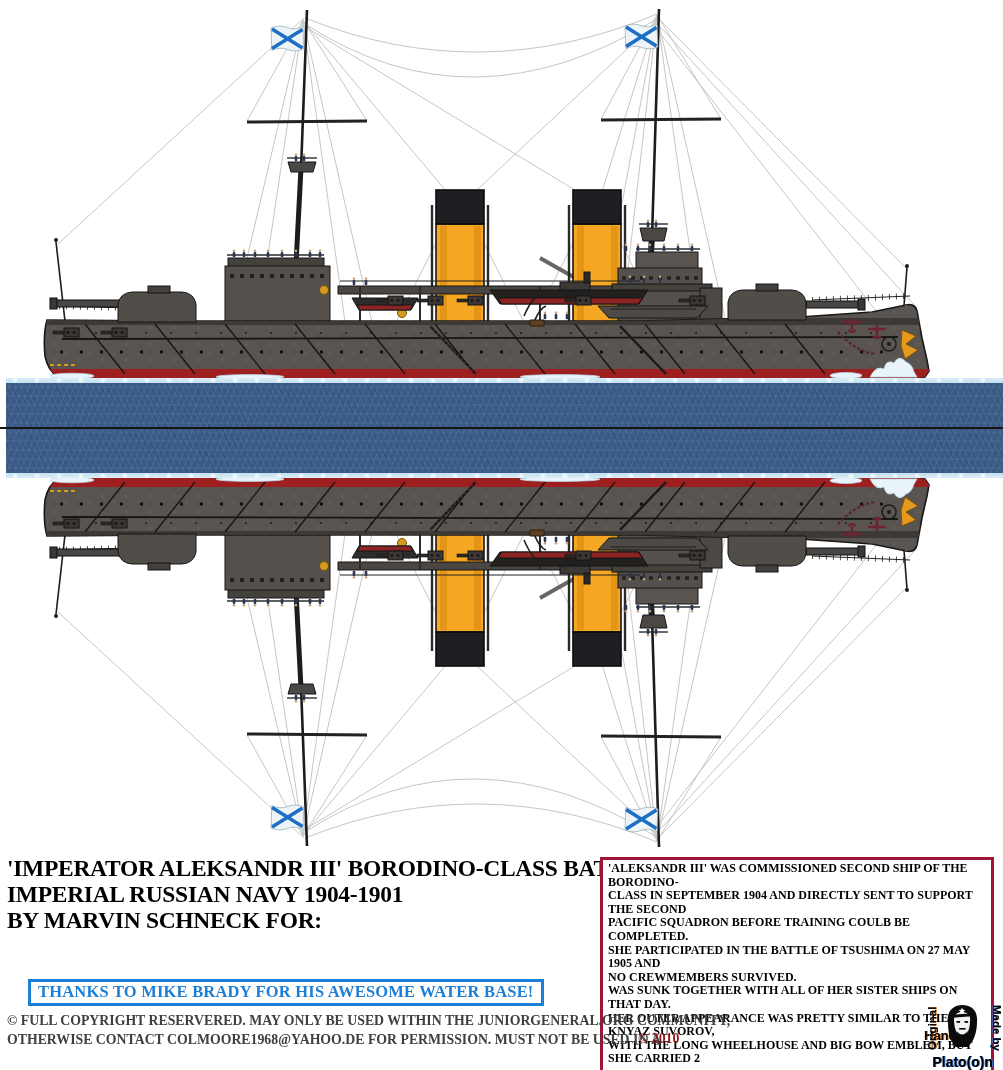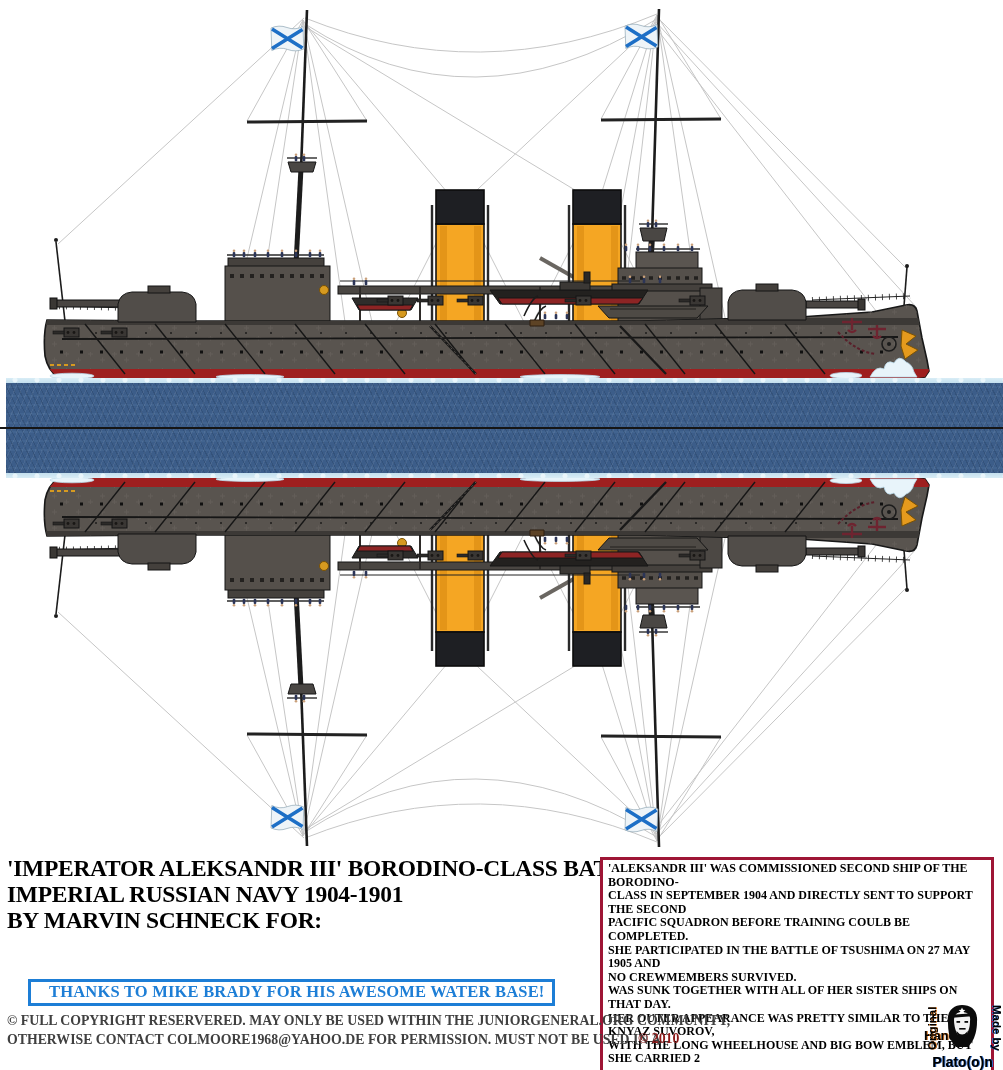--- a/index.html
+++ b/index.html
@@ -24,21 +24,21 @@
   .shipbox.top{top:0;}
   .shipbox.mirror{top:478px;transform:scaleY(-1);}
   .shipbox svg{display:block;width:1003px;height:378px;}
   
   .title{position:absolute;left:7px;top:855px;width:595px;color:#000;
          font-weight:700;font-size:23.5px;line-height:26px;letter-spacing:-.3px;white-space:nowrap;}
   .notes{position:absolute;left:600px;top:857px;width:378px;border:3px solid #9e1535;
          background:#fff;padding:2px 5px 4px 5px;color:#000;
          font-weight:700;font-size:12px;line-height:13.6px;}
   .thanks{position:absolute;left:28px;top:979px;border:3px solid #1d7ed6;color:#1d7ed6;
-          background:#fff;padding:0 7px 1px 18px;font-weight:700;font-size:16.5px;line-height:20px;
+          background:#fff;padding:0 7px 1px 7px;font-weight:700;font-size:16.5px;line-height:20px;
           white-space:nowrap;letter-spacing:.2px;}
   .copyright{position:absolute;left:7px;top:1012px;width:660px;color:#404040;
              font-weight:700;font-size:13.8px;line-height:18.6px;white-space:nowrap;}
   .cp-year{position:absolute;left:638px;top:1031px;color:#8e1b1b;font-weight:700;font-size:13.8px;}
   
   .logo{position:absolute;left:924px;top:988px;width:79px;height:82px;color:#000;
         font-family:"Liberation Sans",sans-serif;font-weight:700;}
   .logo .t{position:absolute;left:0;right:6px;top:0;text-align:left;font-size:13px;
            text-shadow:1px 0 #d4731c;margin-top:40px;}
   .logo .b{position:absolute;left:0;right:2px;bottom:0;text-align:center;font-size:14px;

